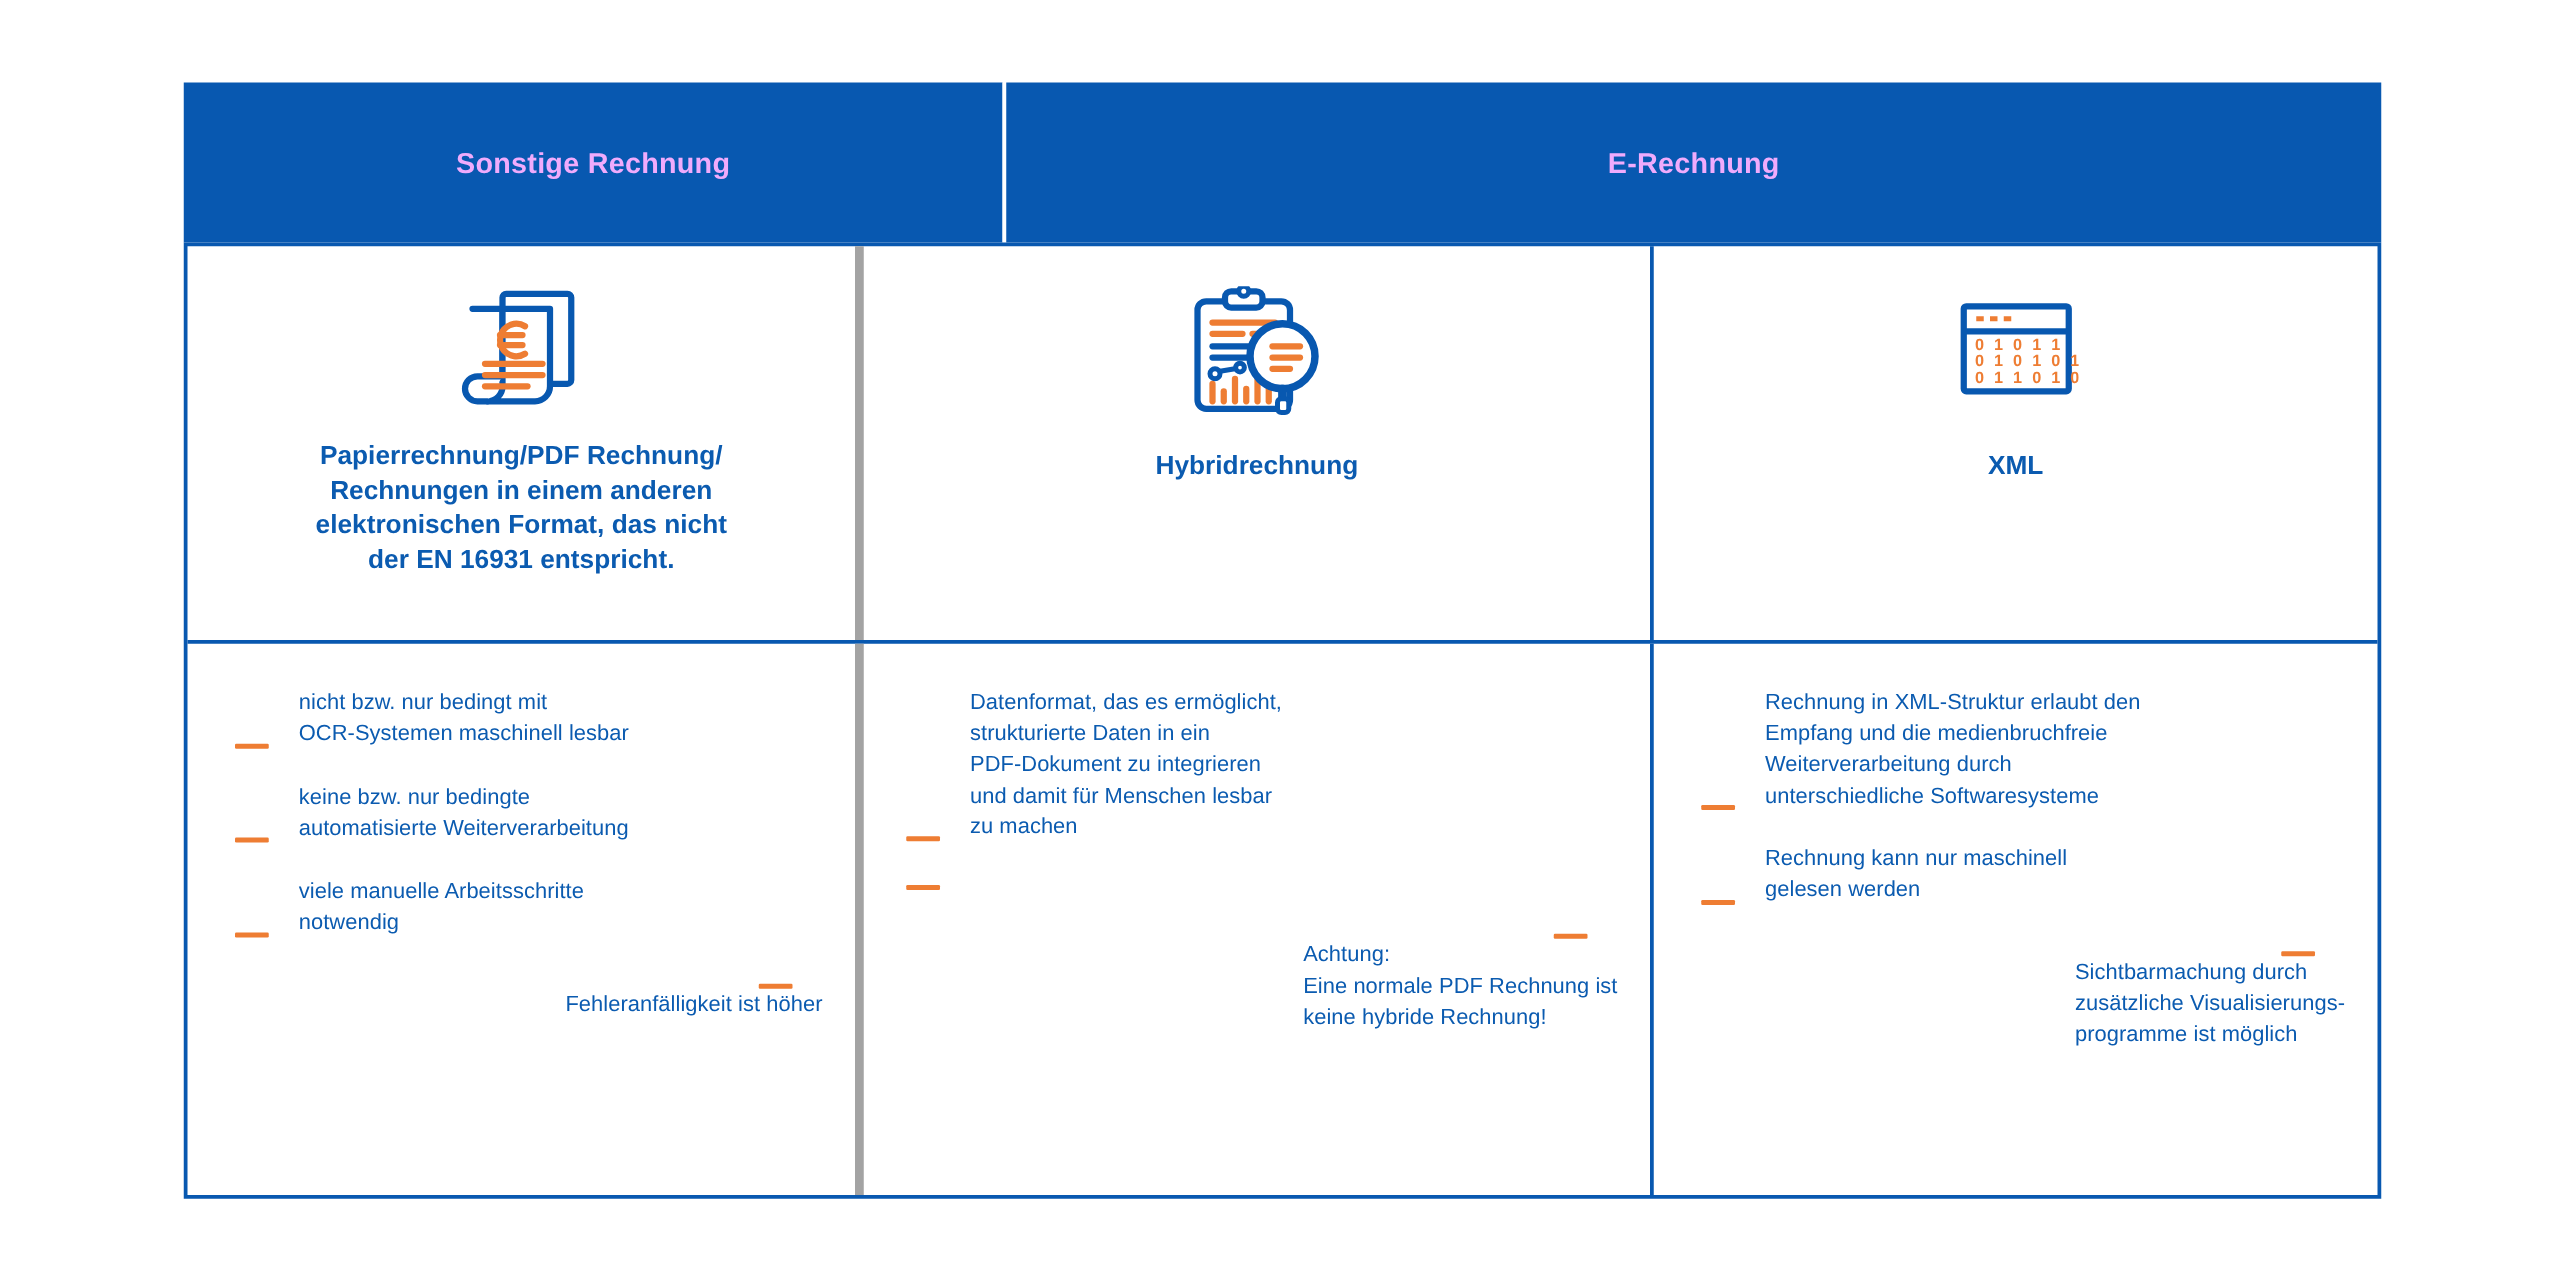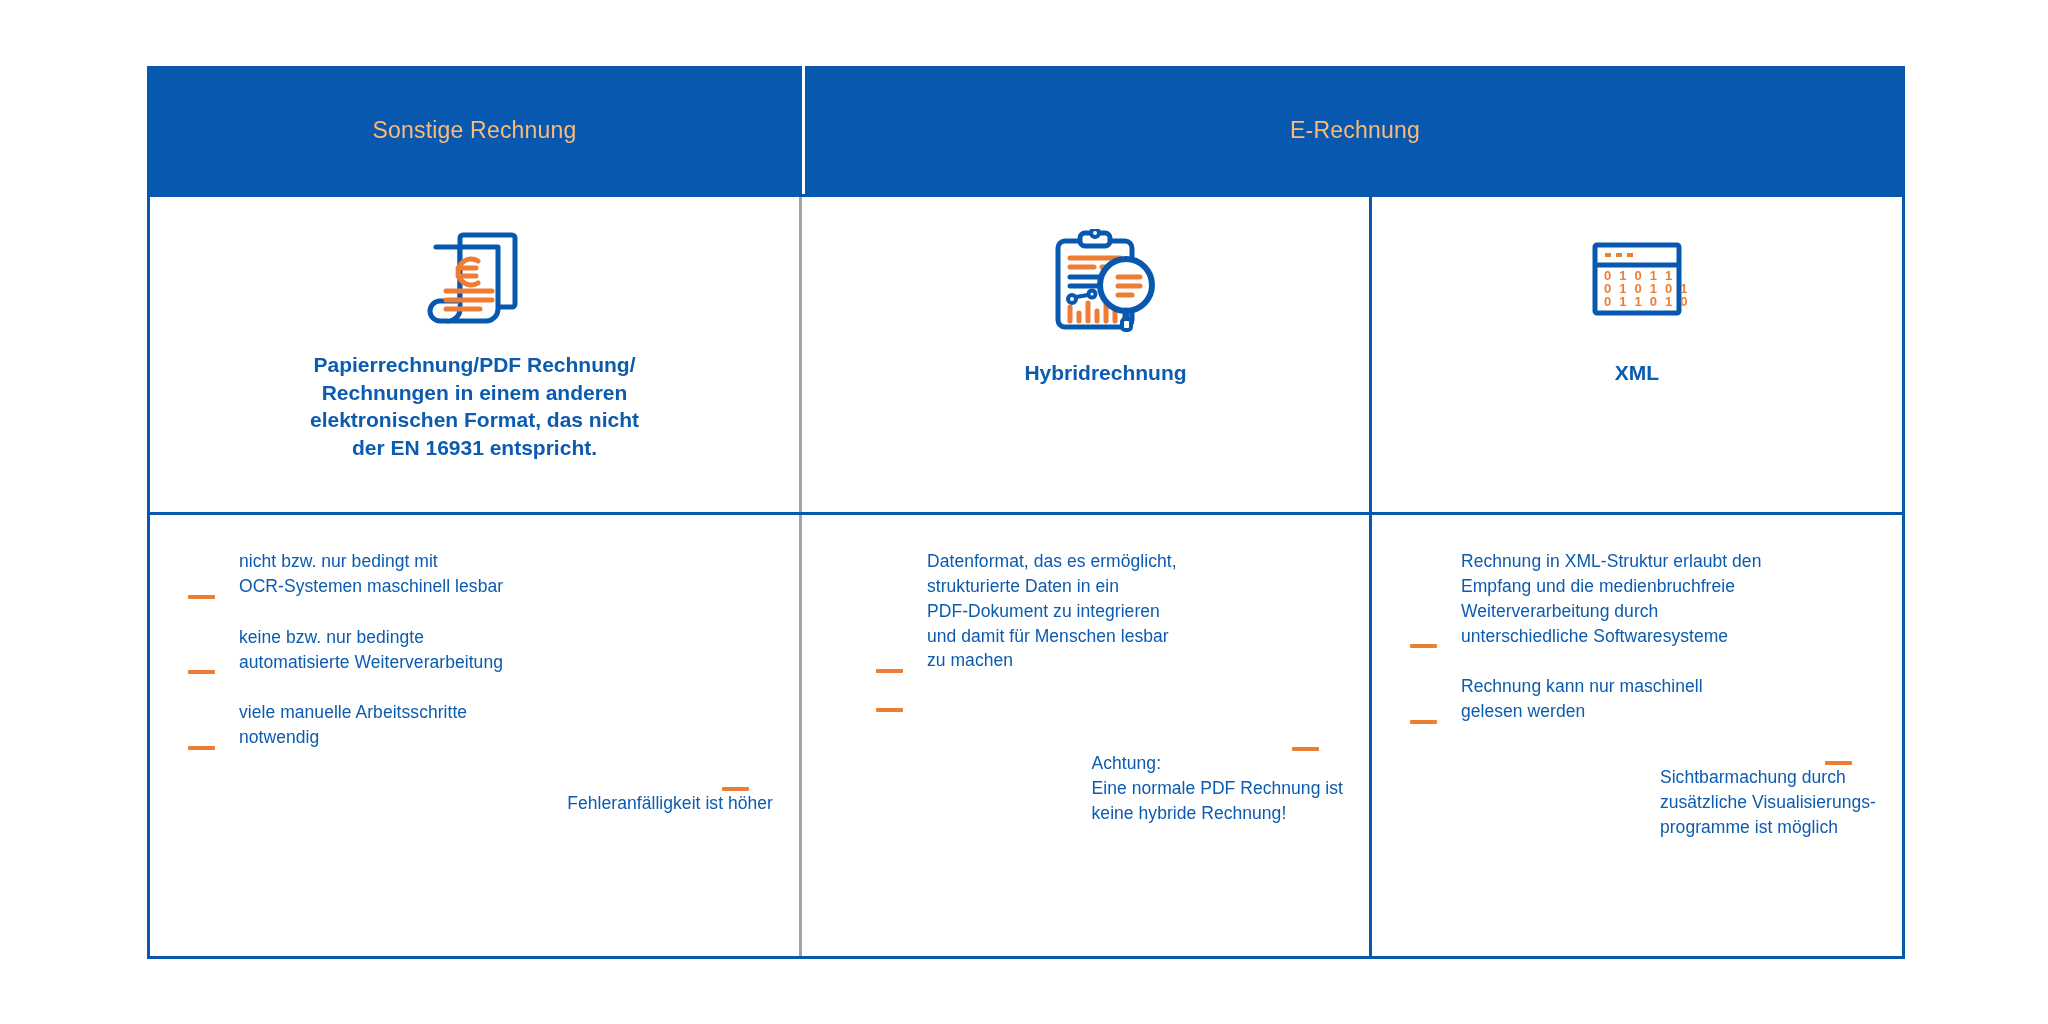--- a/index.html
+++ b/index.html
@@ -45,23 +45,23 @@
     background: #0858B0;
     display: flex;
     align-items: center;
     justify-content: center;
     box-sizing: border-box;
   }
   .header-cell.left  { width: 655px; }
   .header-gap        { width: 3px; background:#ffffff; }
   .header-cell.right { flex: 1 1 auto; }
   .header-title {
-    color: #fdba74;
+    color: #f0abfc;
     font-size: 23px;
-    font-weight: normal;
+    font-weight: bold;
     letter-spacing: .2px;
     line-height: 1;
   }
 
   
   .body-grid {
     position: absolute;
     left: 0;
     top: 128px;
     width: 100%;
@@ -81,22 +81,22 @@
     border-bottom: 3px solid #0858B0;
   }
   .grid-row.bottom {
     flex: 1 1 auto;
   }
 
   .col {
     box-sizing: border-box;
     position: relative;
   }
-  .col.c1 { width: 652px; border-right: 3px solid #a3a3a3; }
-  .col.c2 { width: 570px; border-right: 3px solid #0858B0; padding-left: 40px; }
+  .col.c1 { width: 541px; border-right: 7px solid #a3a3a3; }
+  .col.c2 { width: 632px; border-right: 3px solid #0858B0; }
   .col.c3 { flex: 1 1 auto; }
 
   
   .cardtop {
     height: 100%;
     display: flex;
     flex-direction: column;
     align-items: center;
     padding-top: 32px;
     box-sizing: border-box;

